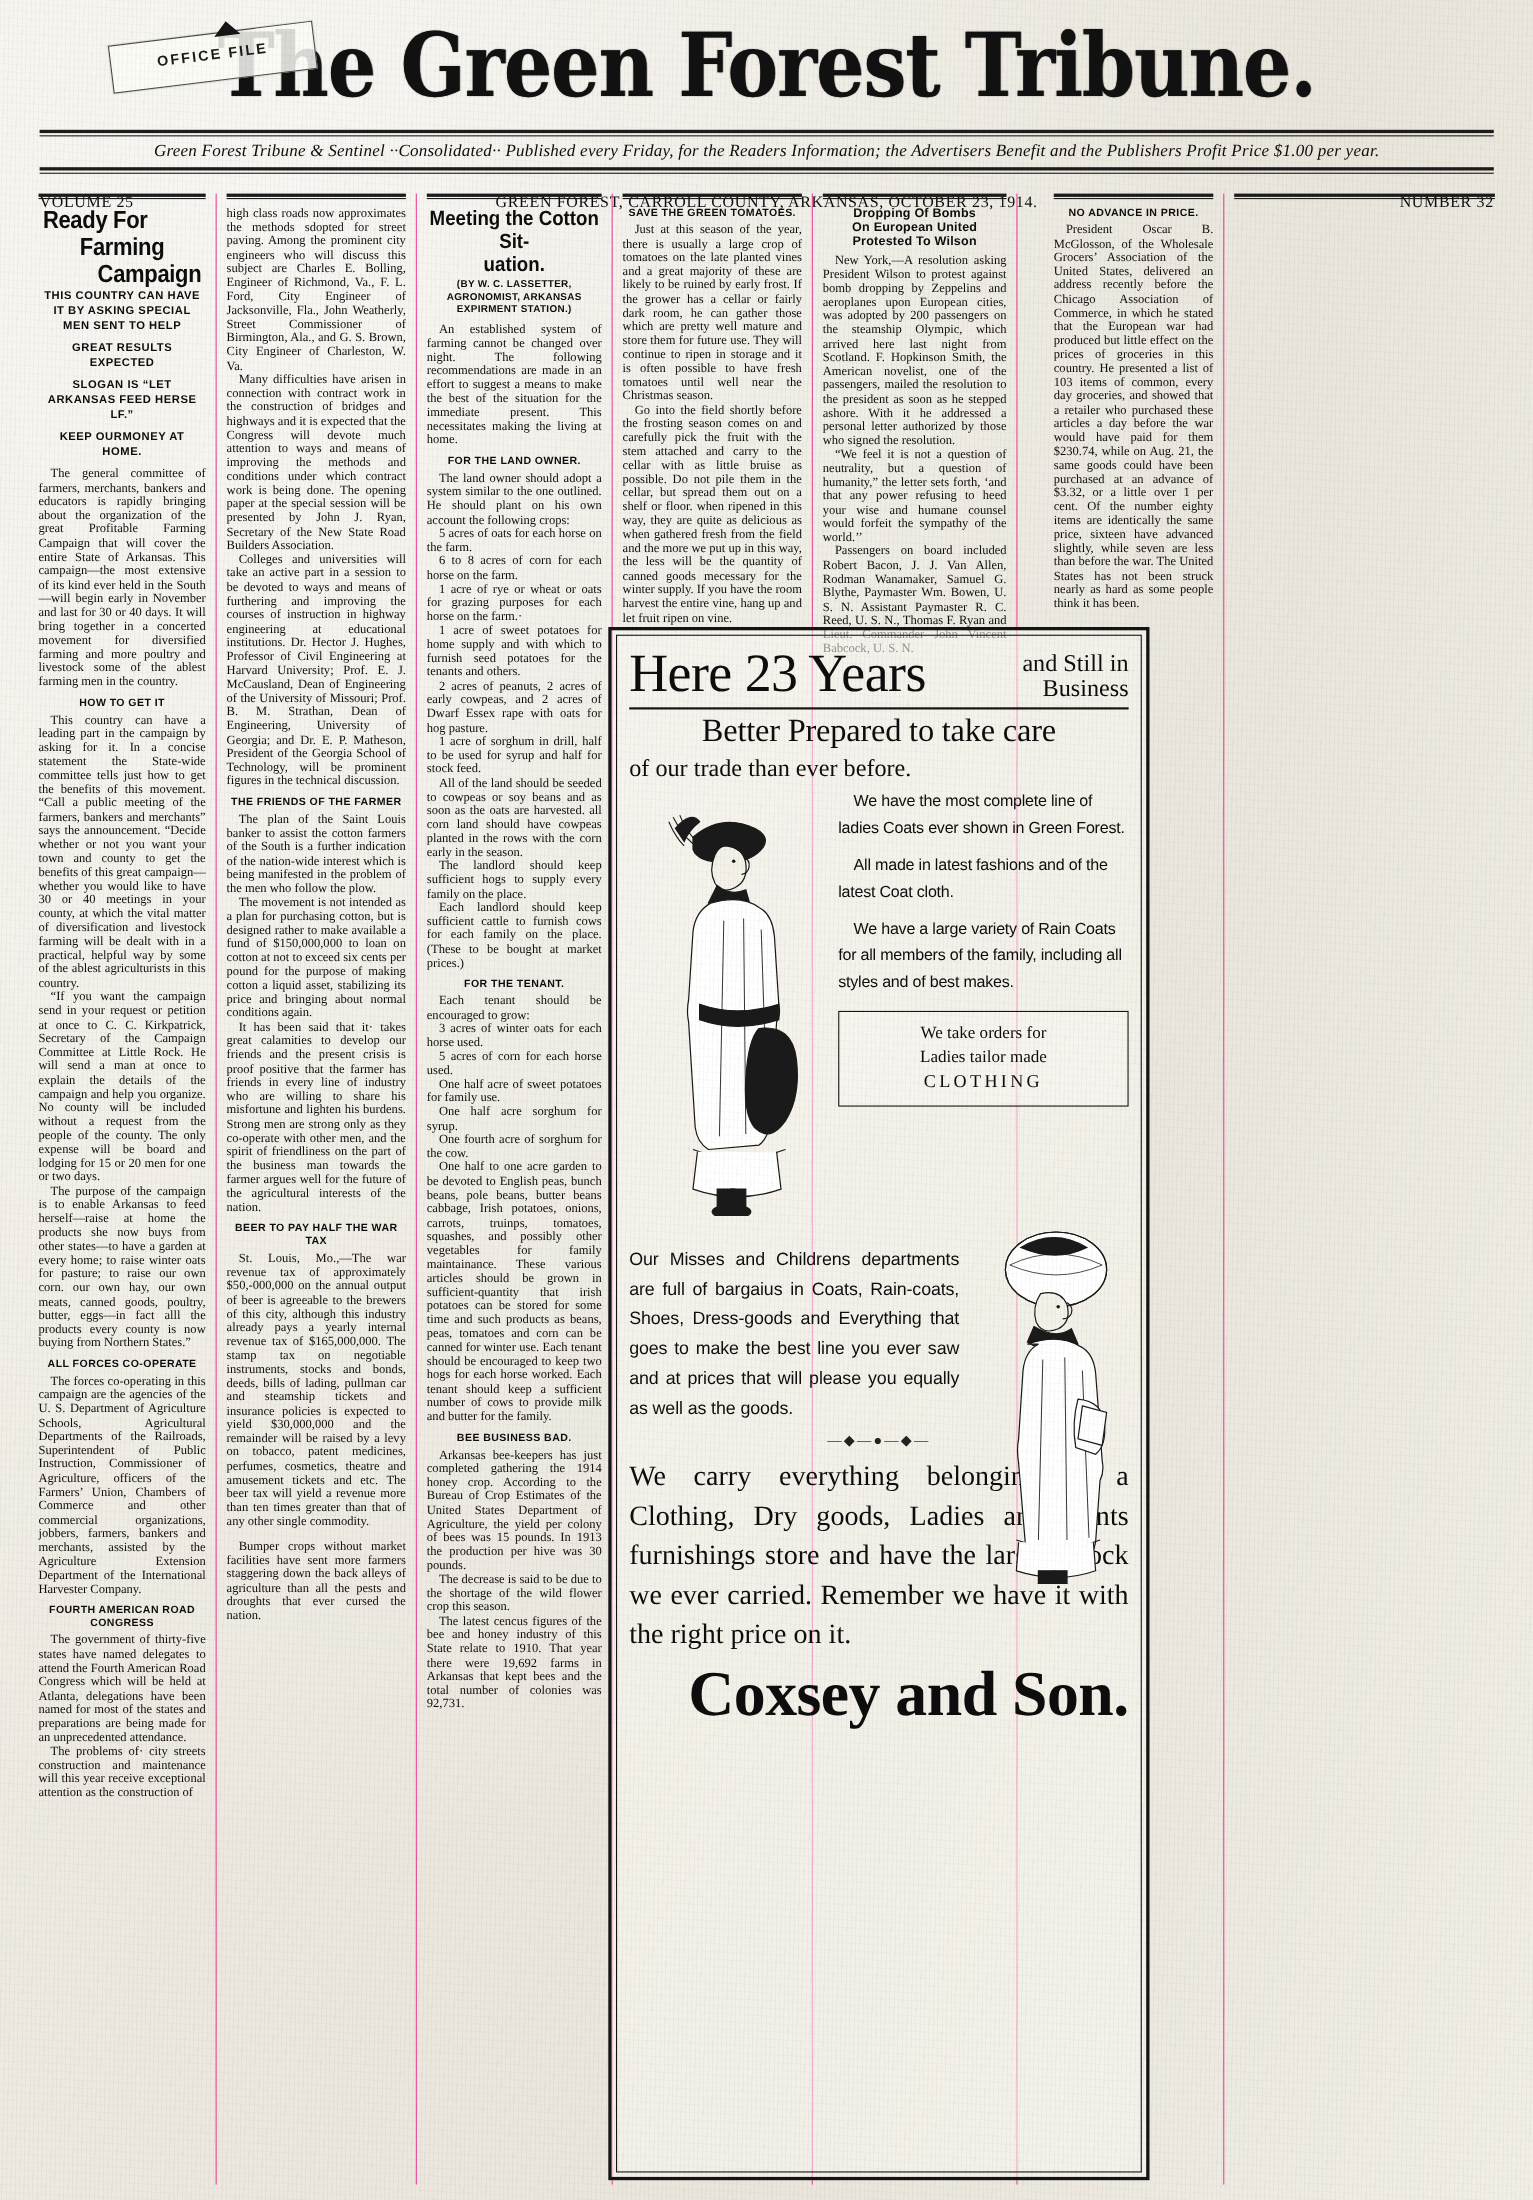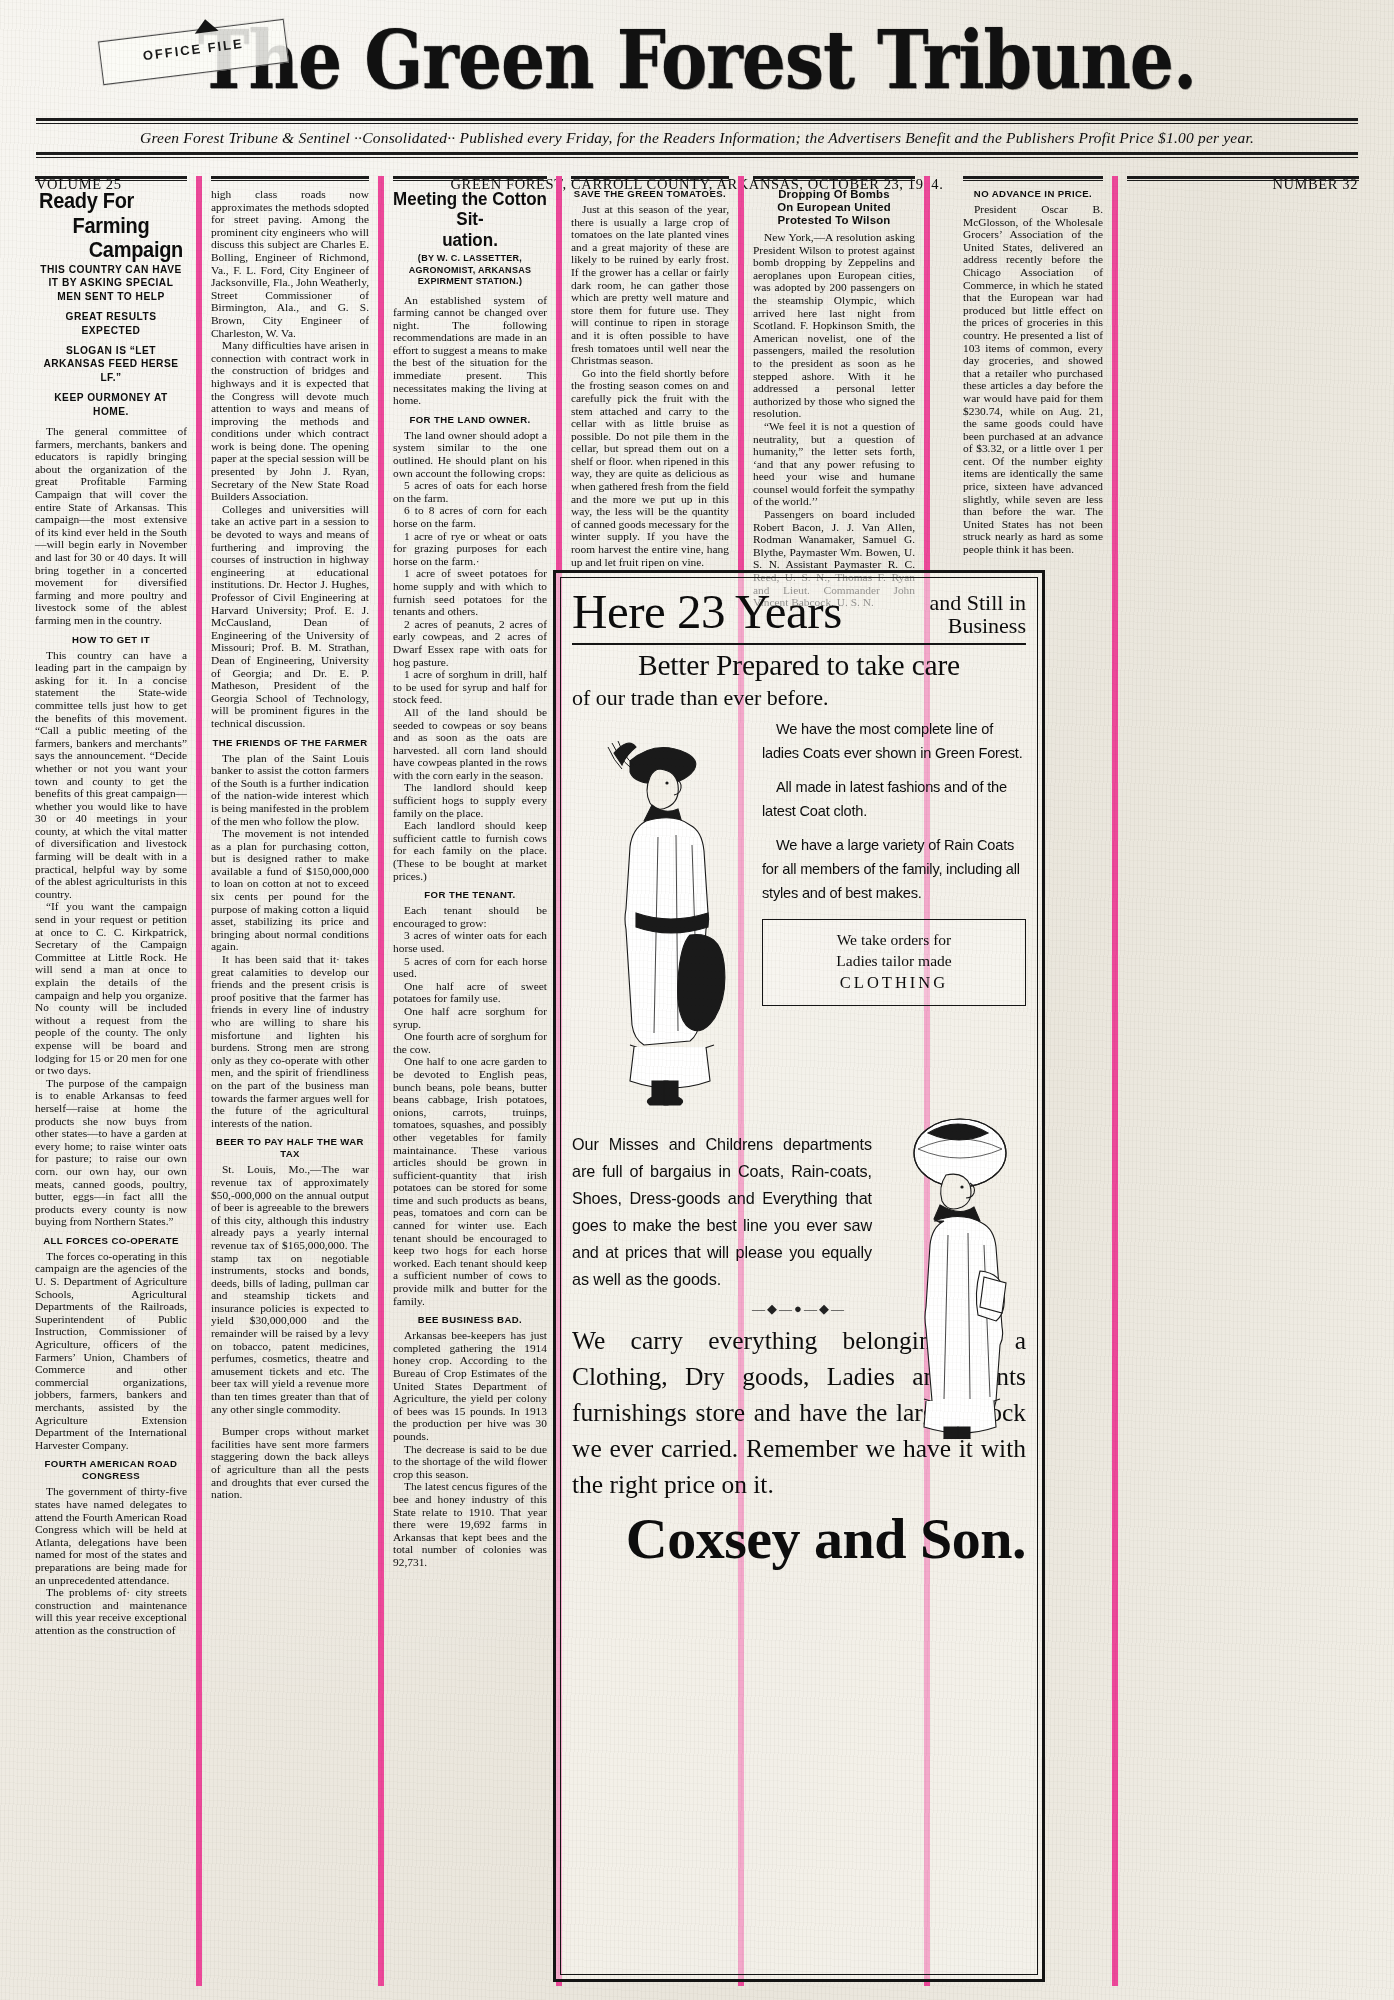--- a/index.html
+++ b/index.html
@@ -91,21 +91,21 @@
   }
   .col{
     position:relative;
     padding:0 9px;
     box-sizing:border-box;
     font-size:11.4px;
     line-height:12.6px;
     text-align:justify;
     hyphens:auto;
   }
-  .col + .col{border-left:6px solid #ec4899;}
+  .col + .col{border-left:1px solid #ec4899;}
   .c1{width:170px;} .c2{width:182px;} .c3{width:178px;}
   .c4{width:182px;} .c5{width:186px;} .c6{width:188px;padding-left:33px;}
   .c7{width:256px;}
 
   .topbar{height:3px;background:#1b1b1b;margin-bottom:1px;}
   .topbar2{height:1px;background:#1b1b1b;margin-bottom:7px;}
 
   
   .hl-big{
     font-family:"Liberation Sans", sans-serif;

